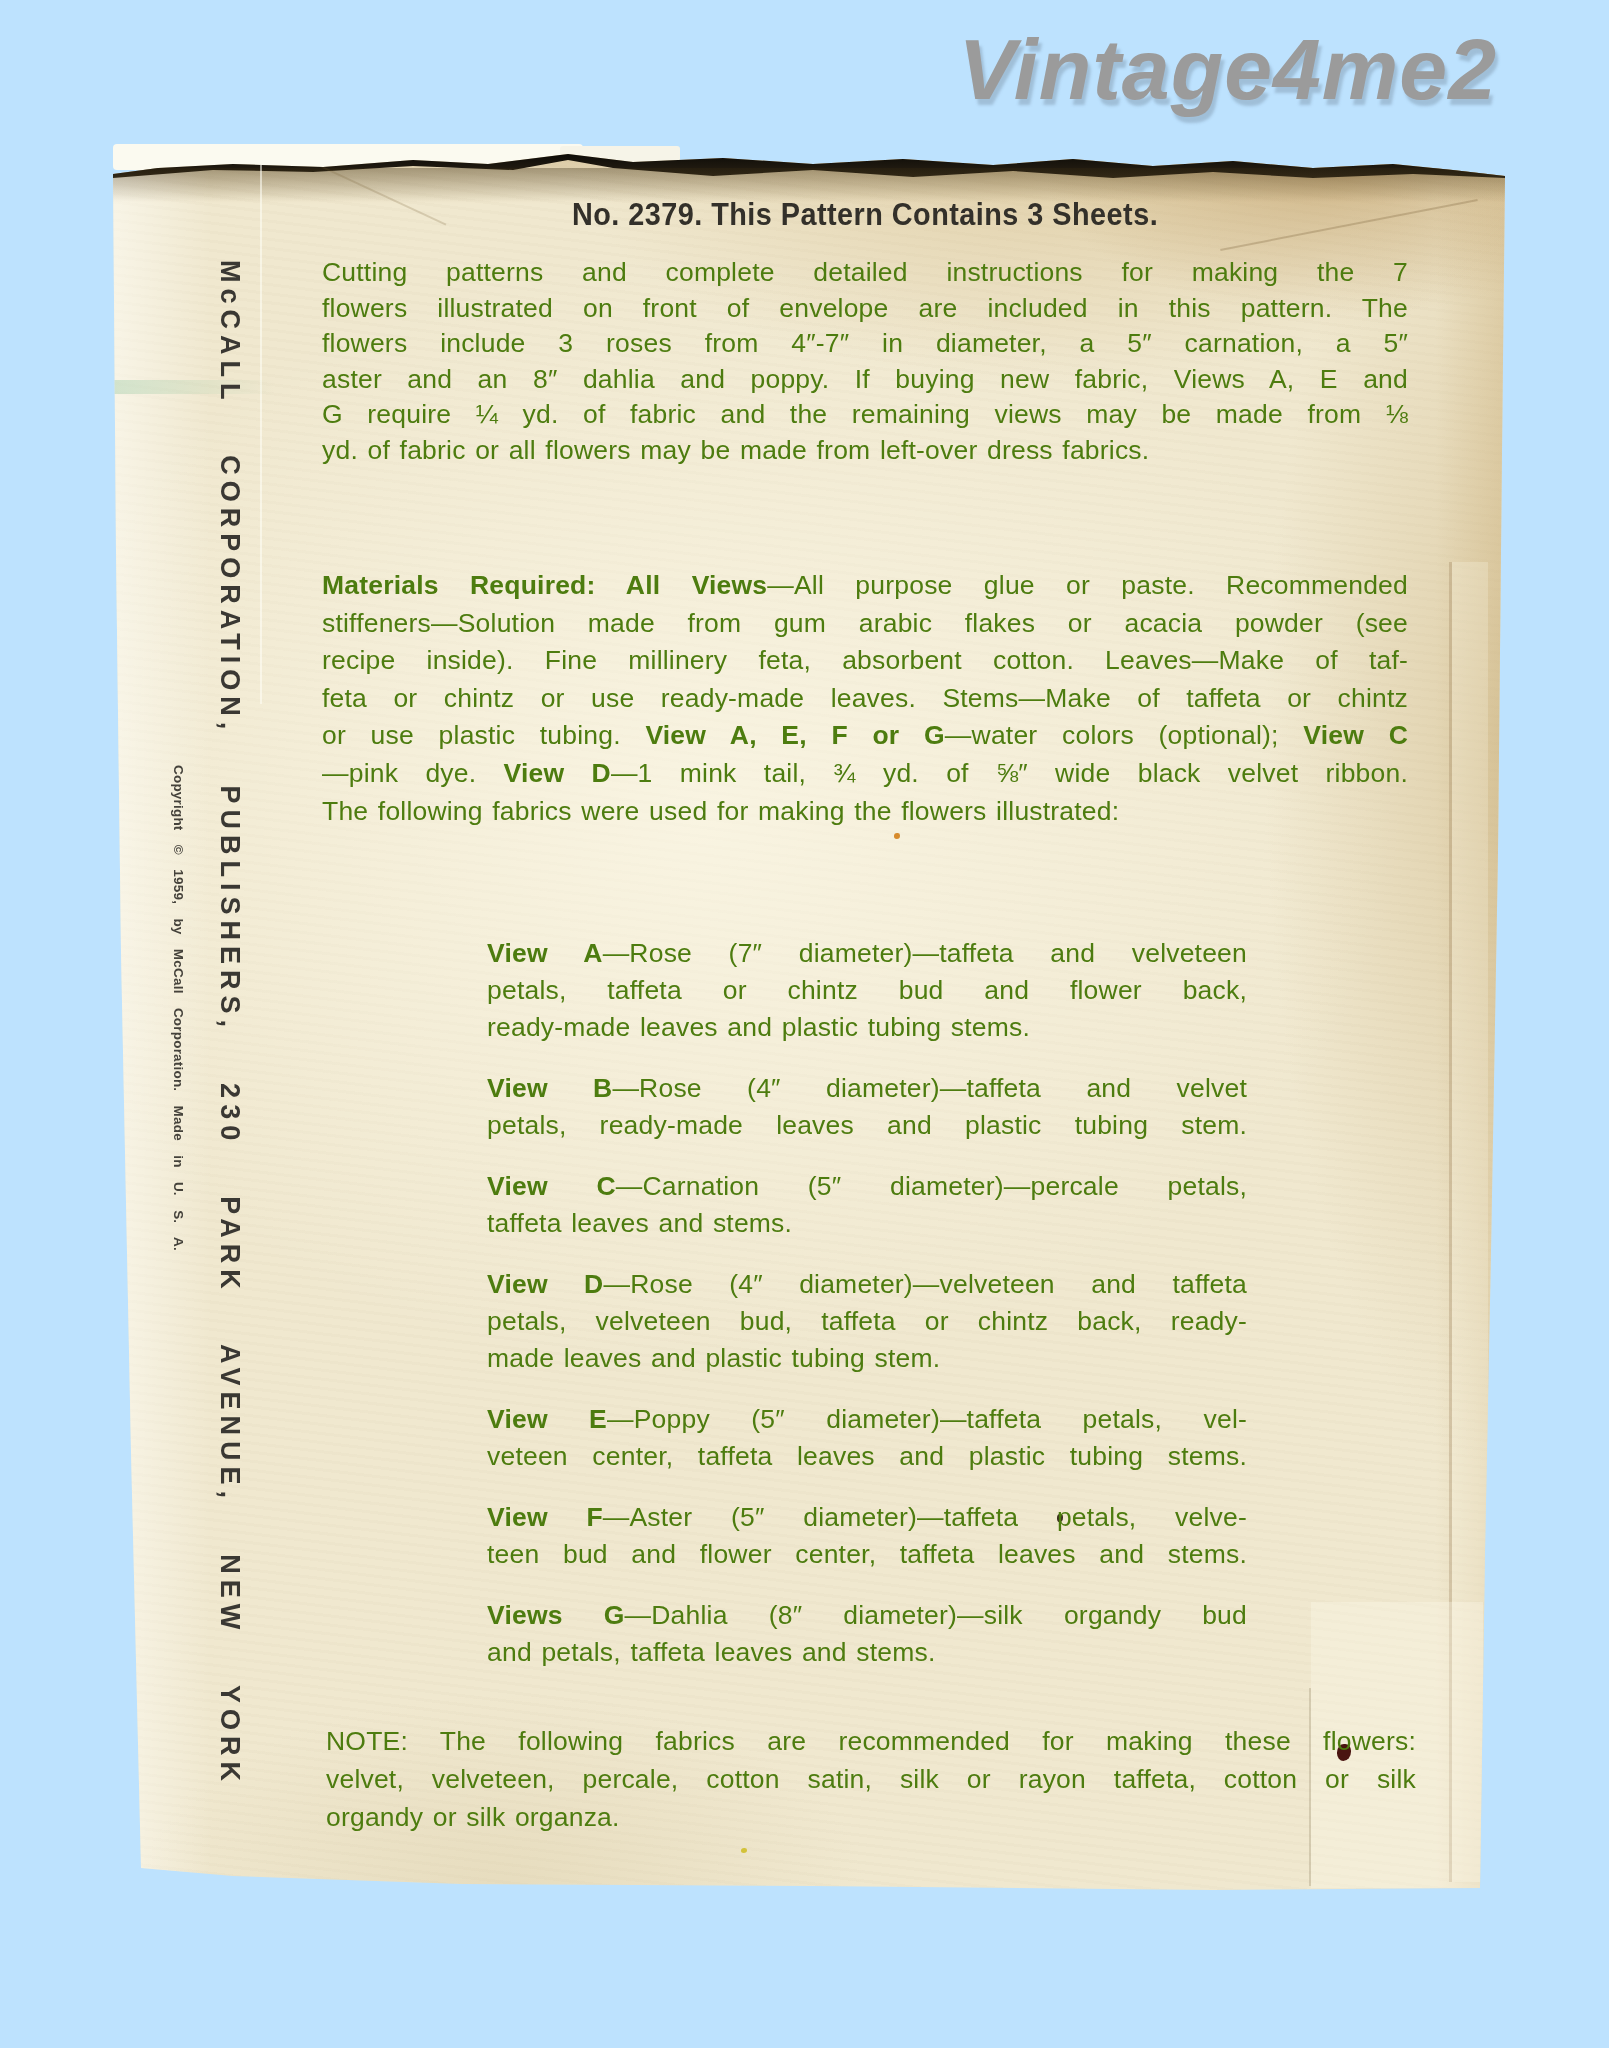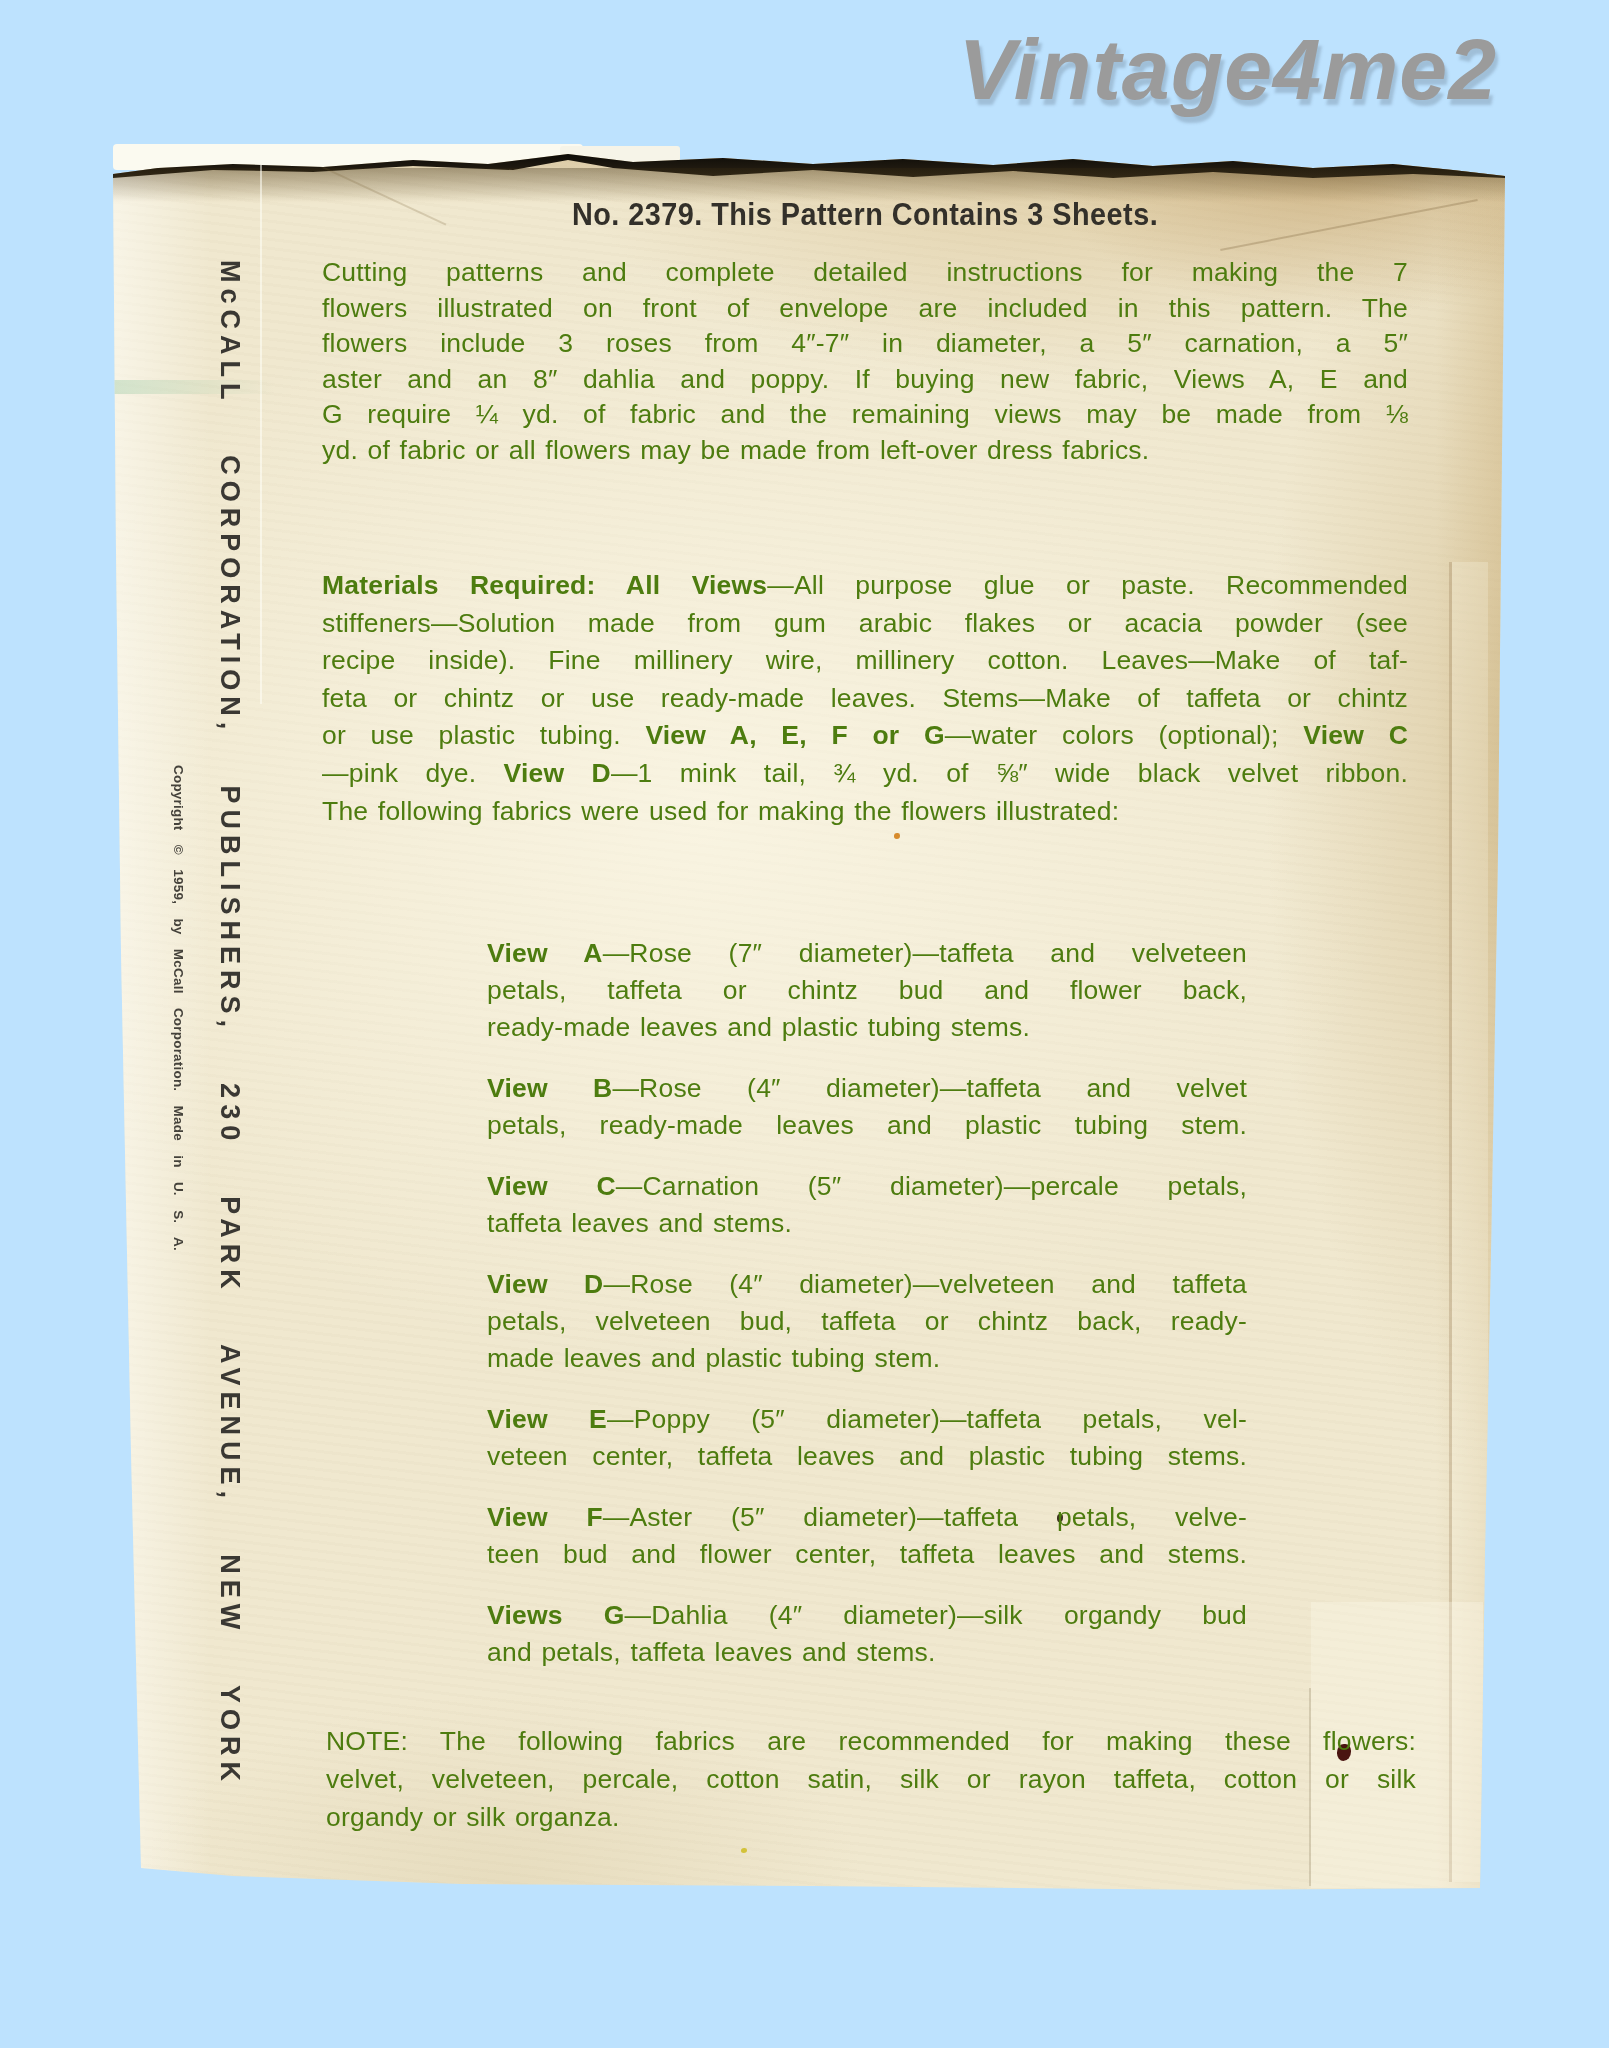--- a/index.html
+++ b/index.html
@@ -168,21 +168,21 @@
       <div class="line j"><span>flowers illustrated on front of envelope are included in this pattern. The</span></div>
       <div class="line j"><span>flowers include 3 roses from 4″-7″ in diameter, a 5″ carnation, a 5″</span></div>
       <div class="line j"><span>aster and an 8″ dahlia and poppy. If buying new fabric, Views A, E and</span></div>
       <div class="line j"><span>G require ¼ yd. of fabric and the remaining views may be made from ⅛</span></div>
       <div class="line"><span>yd. of fabric or all flowers may be made from left-over dress fabrics.</span></div>
     </div>
 
   <div class="ink para materials">
       <div class="line j"><b>Materials Required: All Views</b><span>—All purpose glue or paste. Recommended</span></div>
       <div class="line j"><span>stiffeners—Solution made from gum arabic flakes or acacia powder (see</span></div>
-      <div class="line j"><span>recipe inside). Fine millinery wire, millinery cotton. Leaves—Make of taf-</span></div>
+      <div class="line j"><span>recipe inside). Fine millinery feta, absorbent cotton. Leaves—Make of taf-</span></div>
       <div class="line j"><span>feta or chintz or use ready-made leaves. Stems—Make of taffeta or chintz</span></div>
       <div class="line j"><span>or use plastic tubing. </span><b>View A, E, F or G</b><span>—water colors (optional); </span><b>View C</b></div>
       <div class="line j"><span>—pink dye. </span><b>View D</b><span>—1 mink tail, ¾ yd. of ⅝″ wide black velvet ribbon.</span></div>
       <div class="line"><span>The following fabrics were used for making the flowers illustrated:</span></div>
     </div>
 
   <div class="ink para views">
     <div class="view-block">
         <div class="line j"><b>View A</b><span>—Rose (7″ diameter)—taffeta and velveteen</span></div>
         <div class="line j"><span>petals, taffeta or chintz bud and flower back,</span></div>
@@ -203,21 +203,21 @@
       </div>
     <div class="view-block">
         <div class="line j"><b>View E</b><span>—Poppy (5″ diameter)—taffeta petals, vel-</span></div>
         <div class="line j"><span>veteen center, taffeta leaves and plastic tubing stems.</span></div>
       </div>
     <div class="view-block">
         <div class="line j"><b>View F</b><span>—Aster (5″ diameter)—taffeta petals, velve-</span></div>
         <div class="line j"><span>teen bud and flower center, taffeta leaves and stems.</span></div>
       </div>
     <div class="view-block">
-        <div class="line j"><b>Views G</b><span>—Dahlia (4″ diameter)—silk organdy bud</span></div>
+        <div class="line j"><b>Views G</b><span>—Dahlia (8″ diameter)—silk organdy bud</span></div>
         <div class="line"><span>and petals, taffeta leaves and stems.</span></div>
       </div>
   </div>
 
   <div class="ink para note">
       <div class="line j"><span>NOTE: The following fabrics are recommended for making these flowers:</span></div>
       <div class="line j"><span>velvet, velveteen, percale, cotton satin, silk or rayon taffeta, cotton or silk</span></div>
       <div class="line"><span>organdy or silk organza.</span></div>
     </div>
 

